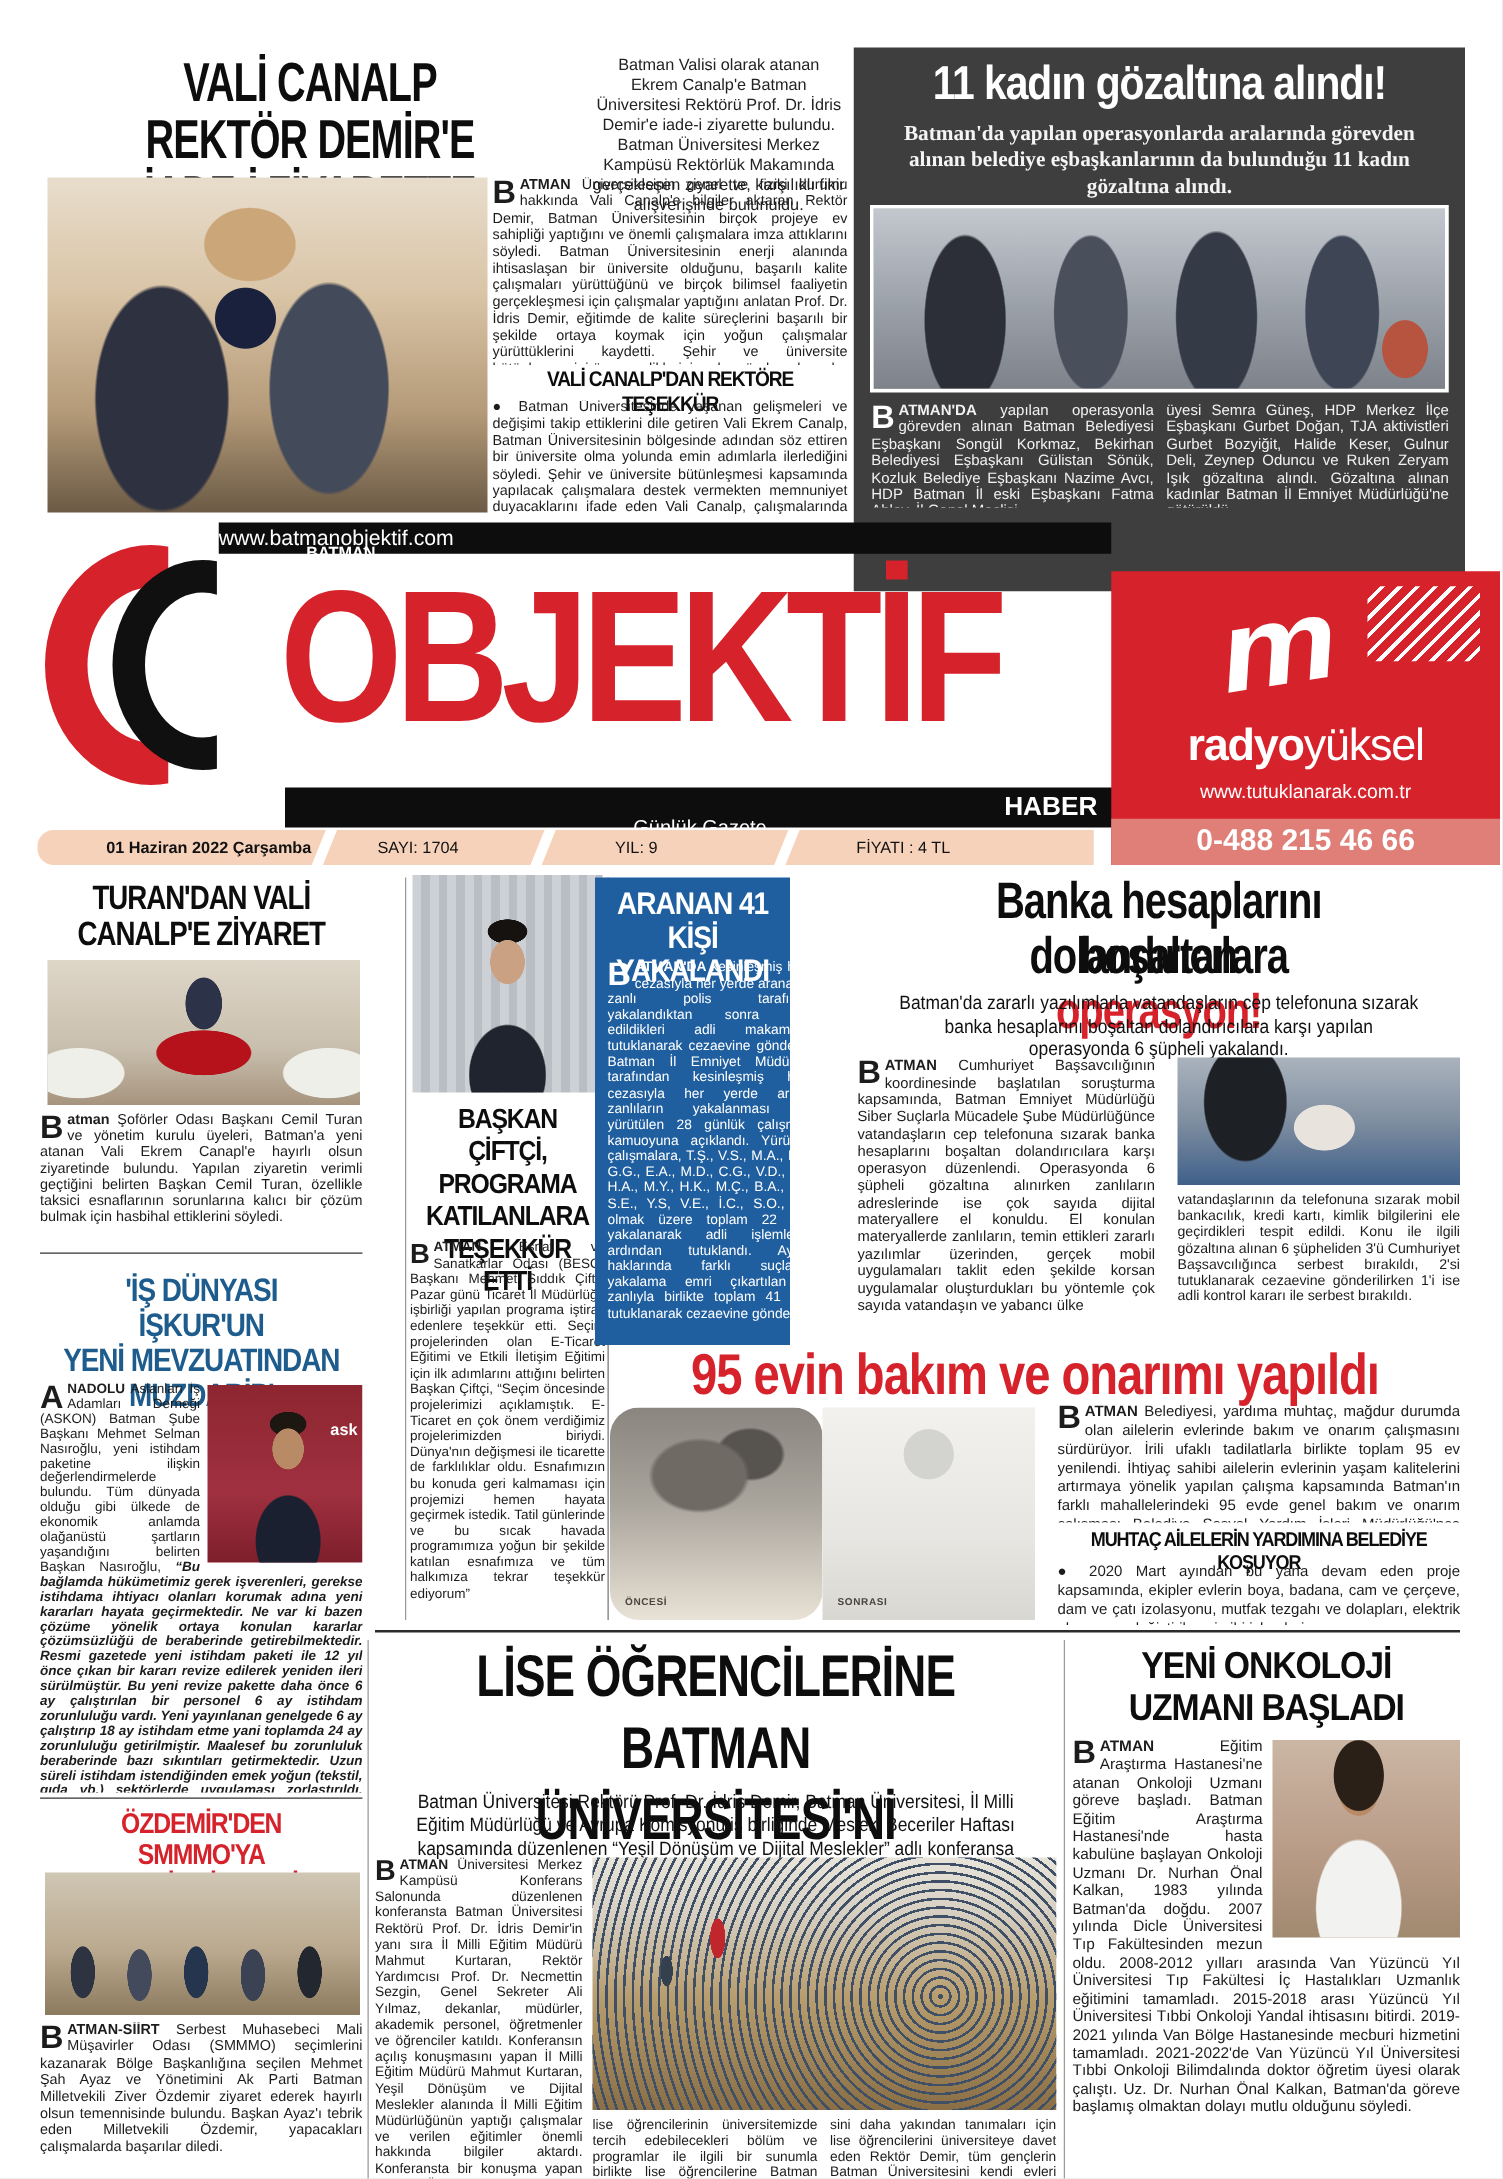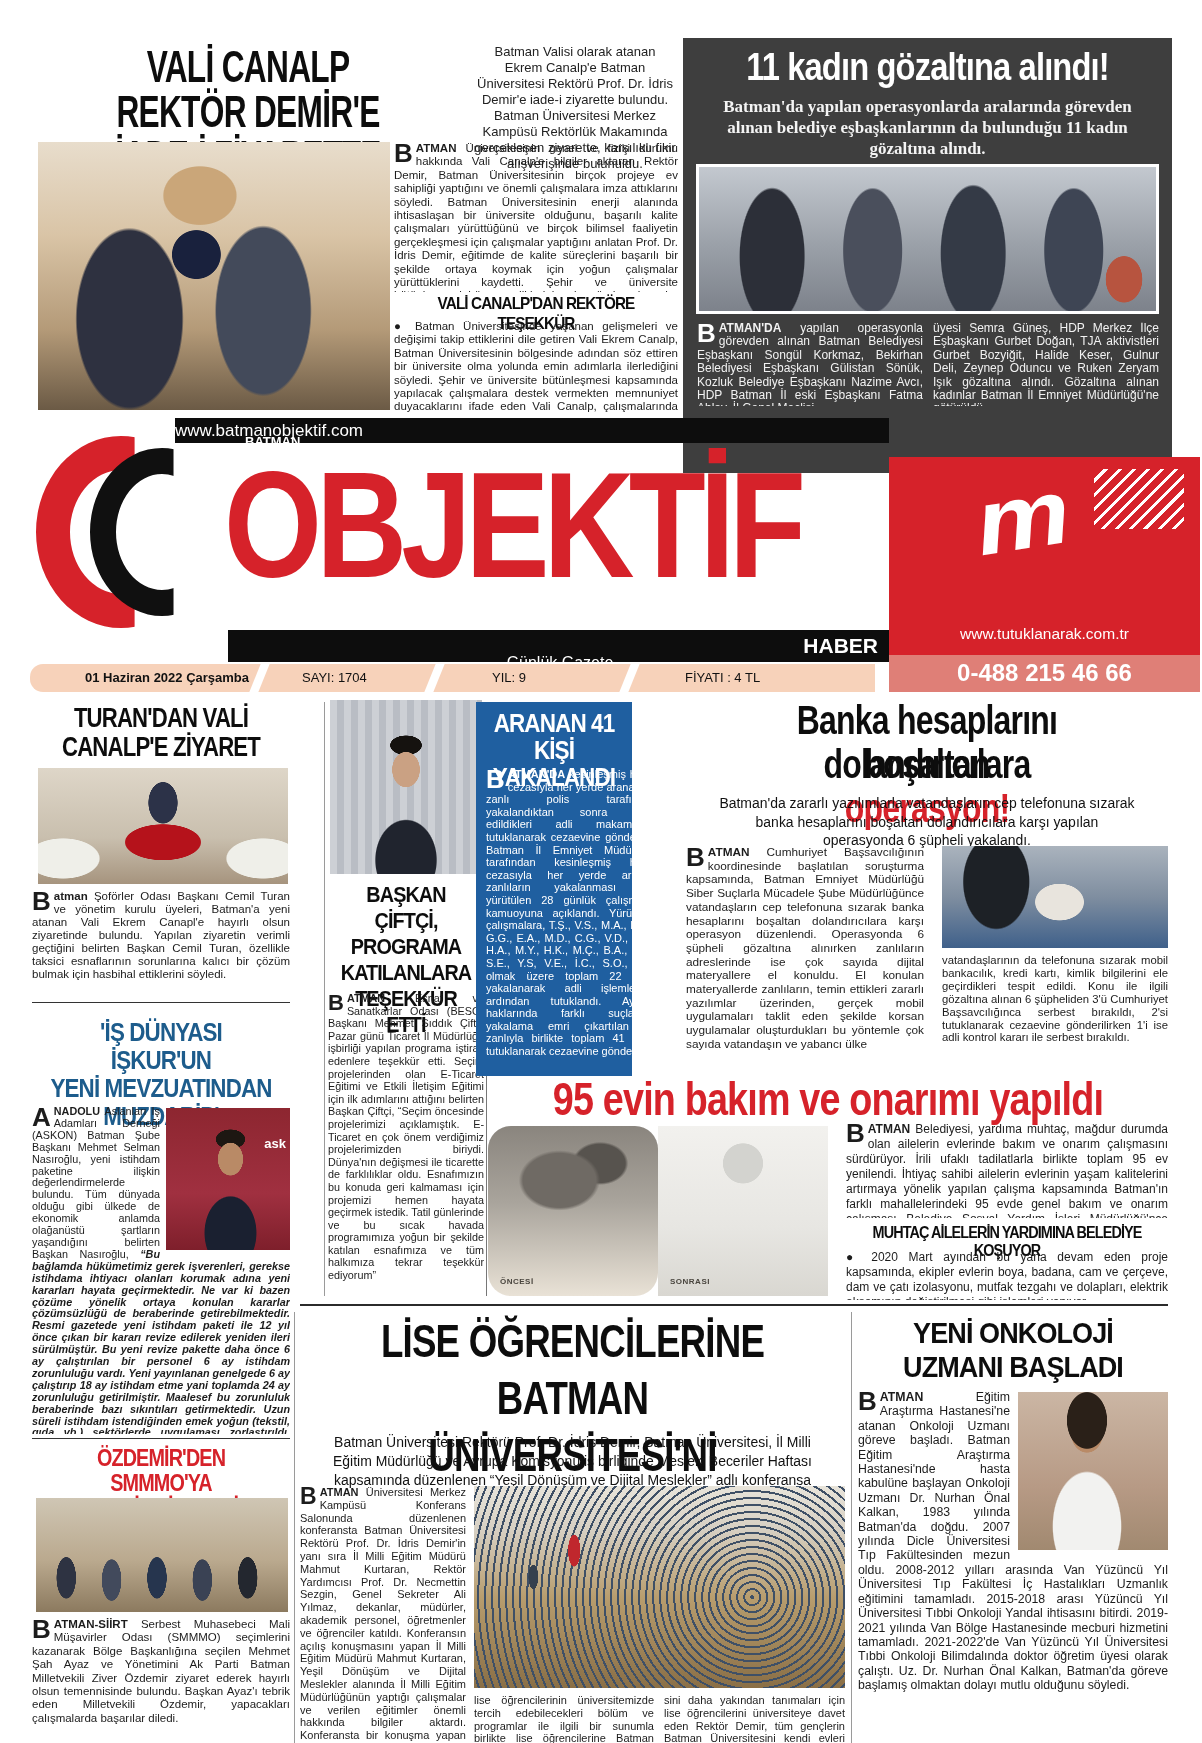--- a/index.html
+++ b/index.html
@@ -106,20 +106,23 @@
     <i class="sep" style="left:225px"></i>
     <i class="sep" style="left:400px"></i>
     <i class="sep" style="left:595px"></i>
   </div>
 
   <div class="abs" style="left:889px;top:457px;width:311px;height:235px;background:#d6222a">
     <div class="abs" style="left:96px;top:6px;width:120px;height:110px;color:#fff;font-weight:800;font-style:italic;
                 font-size:92px;line-height:100px;transform:rotate(-9deg) scaleX(1.15)">m</div>
     <div class="abs" style="left:205px;top:12px;width:90px;height:60px;
          background:repeating-linear-gradient(135deg,transparent 0 7px,#fff 7px 10px)"></div>
+    <div class="abs center" style="left:0;top:118px;width:100%;font-size:36px;color:#fff;letter-spacing:-1px">
+      <span style="font-weight:800">radyo</span><span style="font-weight:300">yüksel</span>
+    </div>
     <div class="abs center" style="left:0;top:168px;width:100%;font-size:15.5px;color:#fff">www.tutuklanarak.com.tr</div>
     <div class="abs center" style="left:0;top:198px;width:100%;height:37px;background:#df7f77;color:#fff;font-size:24px;font-weight:800;line-height:36px">0-488 215 46 66</div>
   </div>
 
   <div class="abs rule-v" style="left:324px;top:702px;height:594px"></div>
   <div class="abs rule-v" style="left:486px;top:702px;height:594px;background:#777"></div>
   <div class="abs rule-v" style="left:294px;top:1312px;height:431px"></div>
   <div class="abs rule-v" style="left:851px;top:1312px;height:431px"></div>
   <div class="abs rule-h" style="left:300px;top:1304px;width:868px;height:2px"></div>
 

